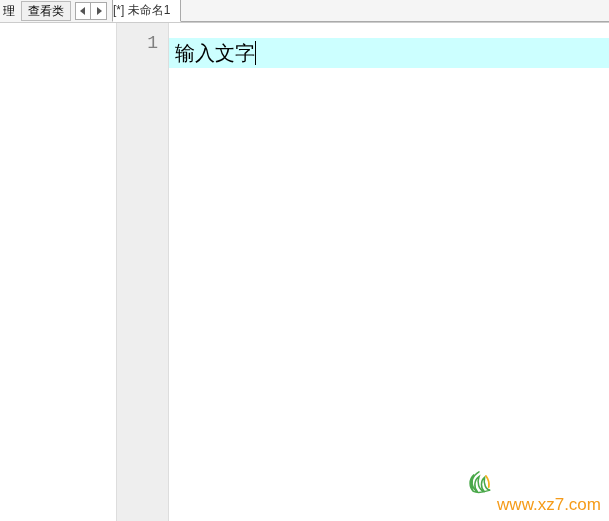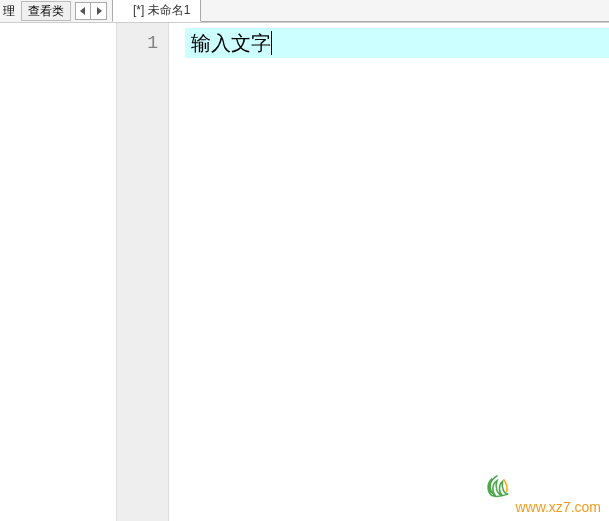--- a/index.html
+++ b/index.html
@@ -63,21 +63,21 @@
   align-items: flex-end;
   height: 100%;
   margin-left: 4px;
   flex: 1;
   border-bottom: 1px solid #aaa;
   background: #f5f5f5;
 }
 .tab {
   display: flex;
   align-items: center;
-  padding: 2px 10px 2px 20px;
+  padding: 2px 10px 2px 0;
   font-size: 12px;
   background: #fff;
   border: 1px solid #aaa;
   border-bottom: 1px solid #fff;
   position: relative;
   top: 1px;
   cursor: pointer;
   color: #333;
 }
 .main-area {
@@ -104,23 +104,22 @@
   padding-top: 5px;
 }
 .line-number {
   font-family: Consolas, "Courier New", monospace;
   font-size: 18px;
   color: #808080;
   line-height: 30px;
 }
 .text-area {
   flex: 1;
-  padding-top: 5px;
-  position: relative;
-  margin-left: 16px;
+  padding-top: 15px;
+  position: relative;
 }
 .text-line {
   height: 30px;
   line-height: 30px;
   font-size: 20px;
   font-family: SimSun, "Songti SC", serif;
   color: #000;
   background: #ccffff;
   padding-left: 6px;
   display: flex;
@@ -152,21 +151,21 @@
   height: 28px;
 }
 .wm-title {
   font-size: 17px;
   font-weight: bold;
   font-style: italic;
   color: #4aa84a;
   letter-spacing: 1px;
 }
 .wm-url {
-  font-size: 14px;
+  font-size: 17px;
   color: #f59b1a;
   margin-left: 32px;
   margin-top: -2px;
 }
 </style>
 </head>
 <body>
 
 <div class="top-bar">
   <div class="toolbar-left">

